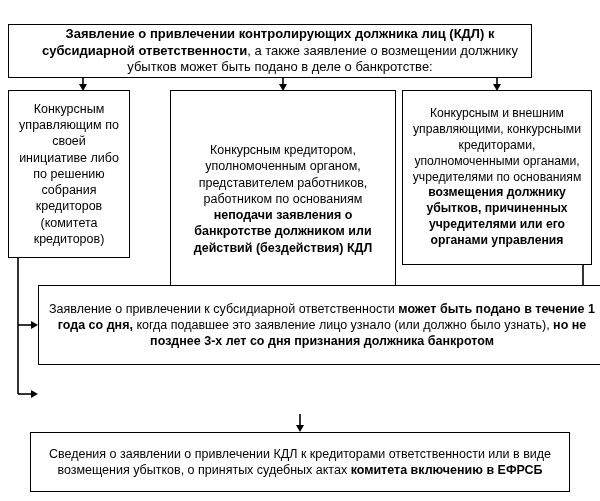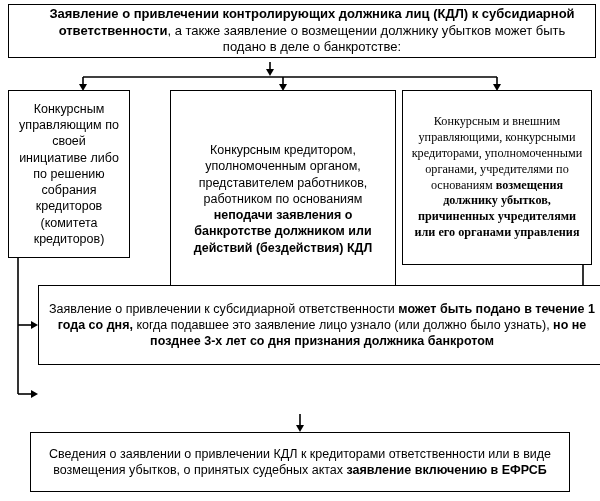--- a/index.html
+++ b/index.html
@@ -24,24 +24,24 @@
     display: flex;
     align-items: center;
     justify-content: center;
     text-align: center;
     font-size: 12.5px;
     line-height: 1.3;
     padding: 4px 8px;
   }
   .box p { width: 100%; }
   .b { font-weight: bold; }
-  .box-top      { left: 8px;   top: 4px;   width: 588px; height: 54px;  font-size: 13px; padding-left: 28px; }
+  .box-top      { left: 8px;   top: 24px;   width: 524px; height: 54px;  font-size: 13px; padding-left: 28px; }
   .box-left     { left: 8px;   top: 90px;  width: 122px; height: 168px; }
   .box-middle   { left: 170px; top: 90px;  width: 226px; height: 218px; }
-  .box-right    { left: 402px; top: 90px;  width: 190px; height: 175px; font-size: 12.2px; padding: 4px 5px; font-family: Liberation Serif, serif; }
+  .box-right    { left: 402px; top: 90px;  width: 190px; height: 175px; font-size: 12.2px; padding: 4px 5px; }
   .box-deadline { left: 38px;  top: 285px; width: 568px; height: 80px; }
   .box-restrict { left: 38px;  top: 374px; width: 524px; height: 40px; }
   .box-efrsb    { left: 30px;  top: 432px; width: 540px; height: 60px; }
 </style>
 </head>
 <body>
 
 <div class="canvas">
 
   <svg class="connectors" viewBox="0 0 600 501" xmlns="http://www.w3.org/2000/svg" aria-hidden="true">
@@ -94,16 +94,16 @@
   <div class="box box-right">
     <p><span>Конкурсным и внешним управляющими, конкурсными кредиторами, уполномоченными органами, учредителями по основаниям </span><span class="b">возмещения должнику убытков, причиненных учредителями или его органами управления</span></p>
   </div>
 
   <div class="box box-deadline">
     <p><span>Заявление о привлечении к субсидиарной ответственности </span><span class="b">может быть подано в течение 1 года со дня,</span><span> когда подавшее это заявление лицо узнало (или должно было узнать), </span><span class="b">но не позднее 3-х лет со дня признания должника банкротом</span></p>
   </div>
 
 
   <div class="box box-efrsb">
-    <p><span>Сведения о заявлении о привлечении КДЛ к кредиторами ответственности или в виде возмещения убытков, о принятых судебных актах </span><span class="b">заявление включению в ЕФРСБ</span></p>
+    <p><span>Сведения о заявлении о привлечении КДЛ к кредиторами ответственности или в виде возмещения убытков, о принятых судебных актах </span><span class="b">комитета включению в ЕФРСБ</span></p>
   </div>
 
 </div>
 
 </body></html>

